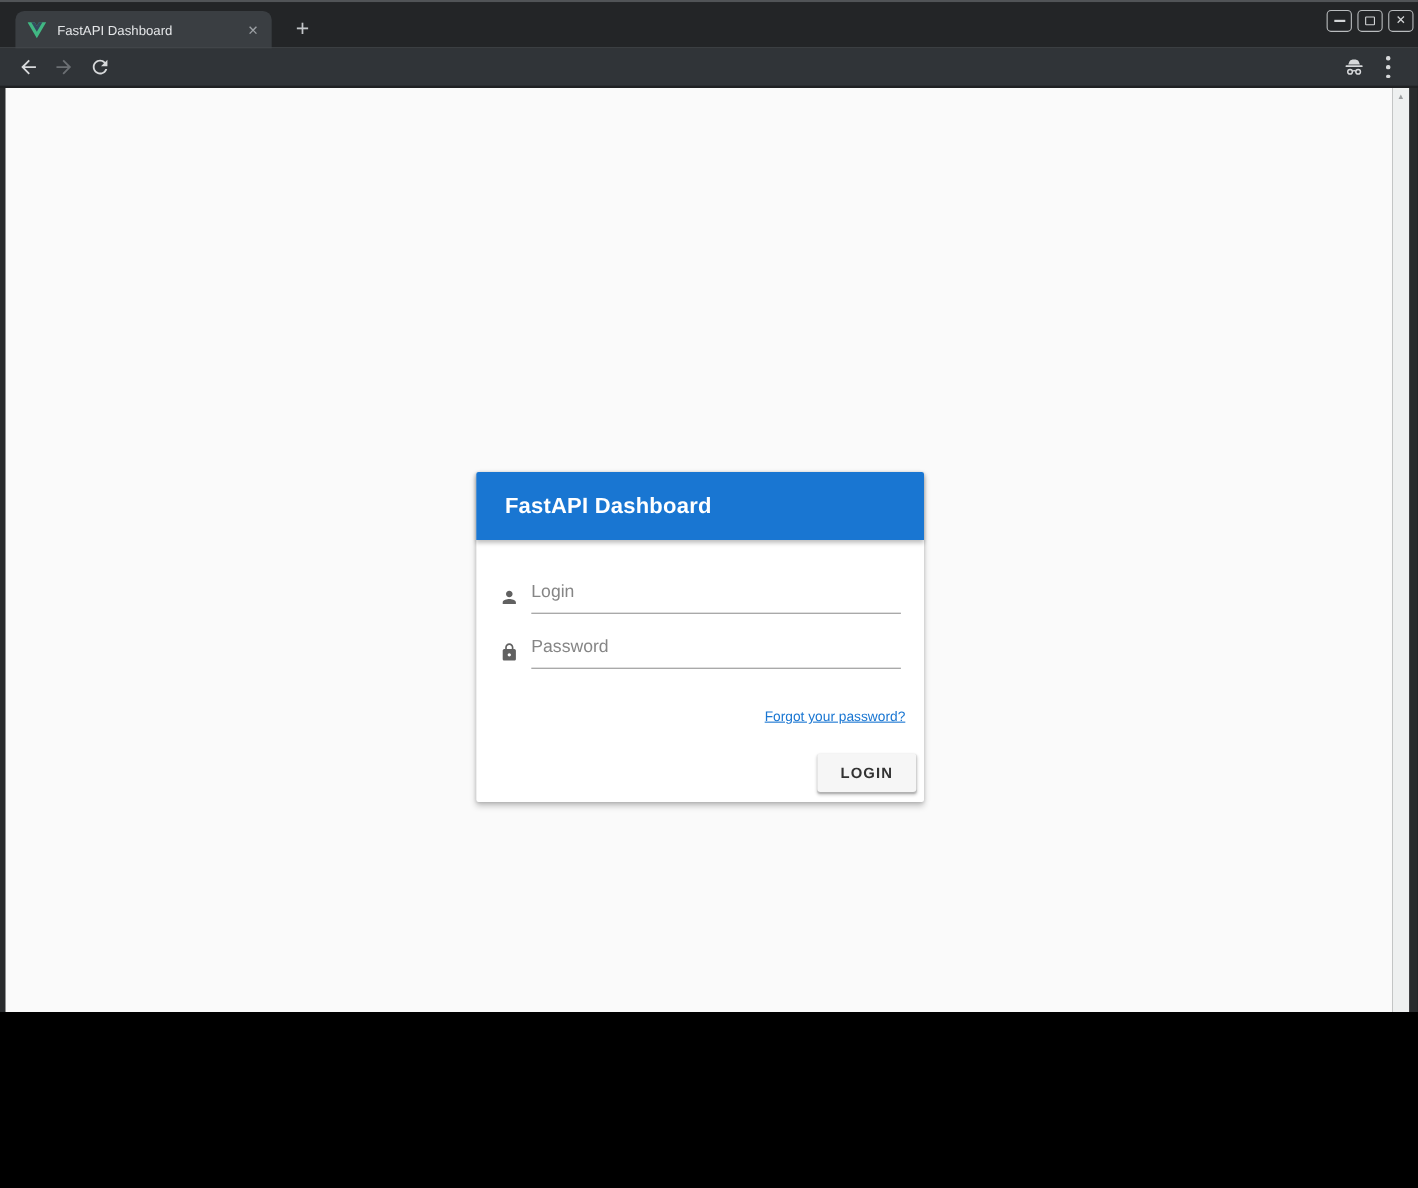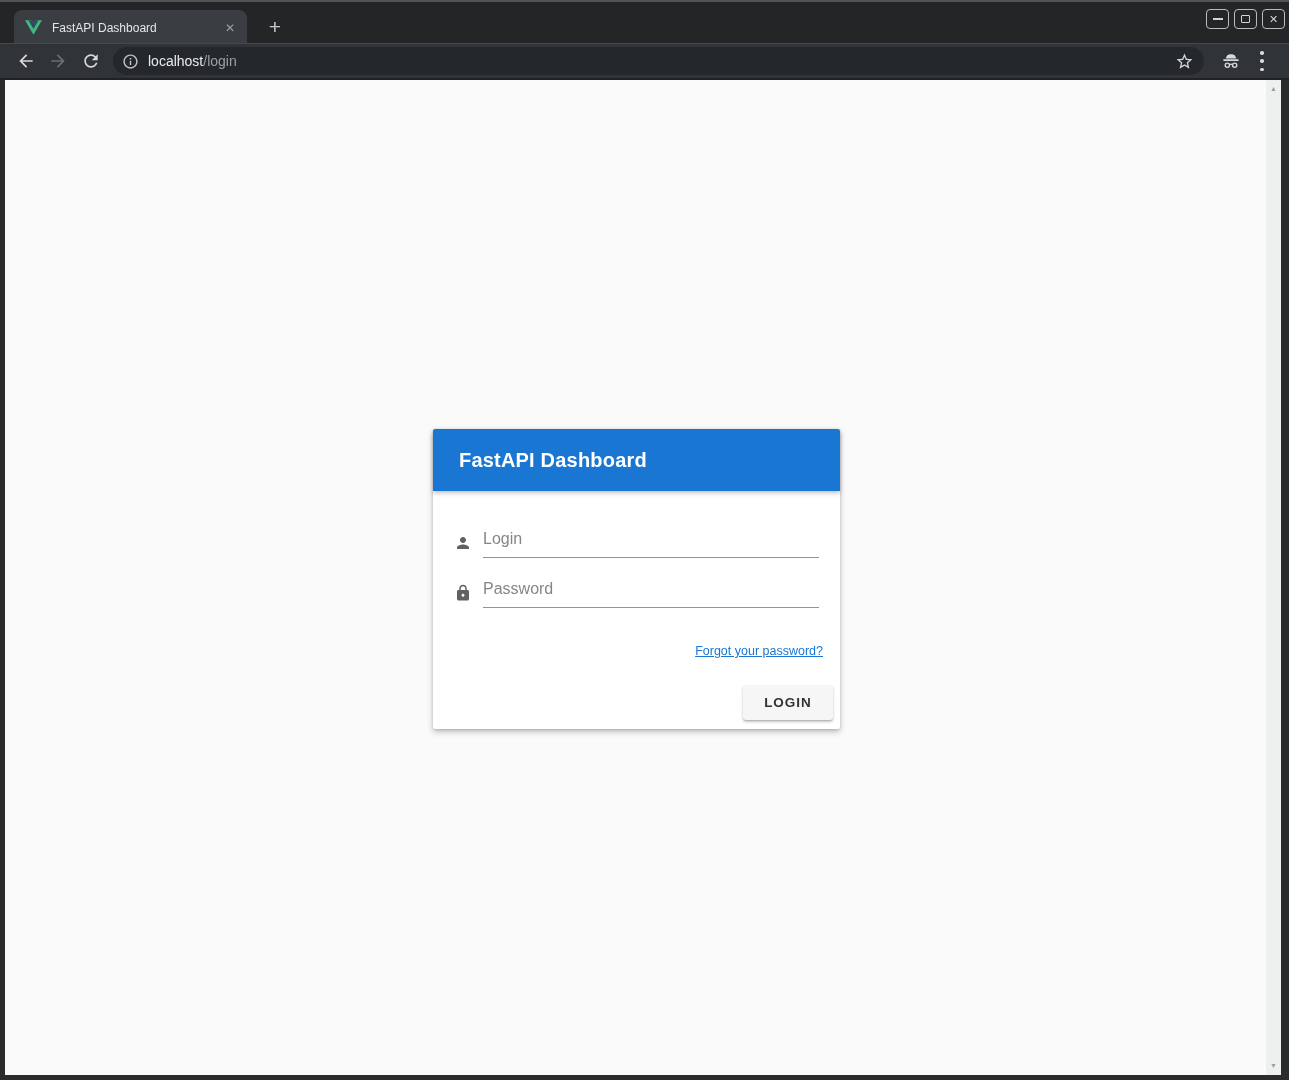--- a/index.html
+++ b/index.html
@@ -1,18 +1,18 @@
 <!DOCTYPE html>
 <html><head>
 <meta charset="utf-8">
 <style>
   * { margin:0; padding:0; box-sizing:border-box; }
   html,body { width:1289px; height:1080px; overflow:hidden; background:#000;
               font-family:"Liberation Sans", sans-serif; }
-  .window { position:relative; width:1289px; height:1080px; background:#292b2d; overflow:hidden; }
+  .window { position:relative; width:1289px; height:920px; background:#292b2d; overflow:hidden; }
 
   
   .top-highlight { position:absolute; left:0; top:0; width:1289px; height:2px; background:#515457; }
   .tabbar { position:absolute; left:0; top:2px; width:1289px; height:41px; background:#232527; }
   .tab { position:absolute; left:14px; top:8px; width:233px; height:35px; background:#3a3e42;
          border-radius:8px 8px 0 0; display:flex; align-items:center; padding:0 8px 0 11px; }
   .tab-favicon { width:17px; height:15px; flex:0 0 auto; }
   .tab-title { color:#e4e6e8; font-size:12px; margin-left:10px; flex:1 1 auto; white-space:nowrap;
                overflow:hidden; }
   .tab-close { color:#9da1a5; font-size:12px; width:18px; height:18px; line-height:18px;
@@ -110,29 +110,20 @@
   <div class="toolbar">
     <svg class="nav-icon nav-back" viewBox="0 0 24 24">
       <path fill="currentColor" d="M20 11H7.83l5.59-5.59L12 4l-8 8 8 8 1.41-1.41L7.83 13H20v-2z"></path>
     </svg>
     <svg class="nav-icon nav-forward" viewBox="0 0 24 24">
       <path fill="currentColor" d="M12 4l-1.41 1.41L16.17 11H4v2h12.17l-5.58 5.59L12 20l8-8z"></path>
     </svg>
     <svg class="nav-icon nav-reload" viewBox="0 0 24 24">
       <path fill="currentColor" d="M17.65 6.35C16.2 4.9 14.21 4 12 4c-4.42 0-7.99 3.58-7.99 8s3.57 8 7.99 8c3.73 0 6.84-2.55 7.73-6h-2.08c-.82 2.33-3.04 4-5.65 4-3.31 0-6-2.69-6-6s2.69-6 6-6c1.66 0 3.14.69 4.22 1.78L13 11h7V4l-2.35 2.35z"></path>
     </svg>
-    <div class="omnibox">
-      <svg class="info-icon" viewBox="0 0 24 24">
-        <path fill="currentColor" d="M11 7h2v2h-2zm0 4h2v6h-2zm1-9C6.48 2 2 6.48 2 12s4.48 10 10 10 10-4.48 10-10S17.52 2 12 2zm0 18c-4.41 0-8-3.59-8-8s3.59-8 8-8 8 3.59 8 8-3.59 8-8 8z"></path>
-      </svg>
-      <span class="url"><span class="url-host">localhost</span><span class="url-path">/login</span></span>
-      <svg class="star-icon" viewBox="0 0 24 24">
-        <path fill="currentColor" d="M22 9.24l-7.19-.62L12 2 9.19 8.63 2 9.24l5.46 4.73L5.82 21 12 17.27 18.18 21l-1.63-7.03L22 9.24zM12 15.4l-3.76 2.27 1-4.28-3.32-2.88 4.38-.38L12 6.1l1.71 4.04 4.38.38-3.32 2.88 1 4.28L12 15.4z"></path>
-      </svg>
-    </div>
     <svg class="incognito-icon" viewBox="0 0 24 24">
       <path fill="currentColor" d="M12 4.5c-2 0-4 .4-4.7 2.2L6.2 9.4h11.6l-1.1-2.7C16 4.9 14 4.5 12 4.5z"></path>
       <rect fill="currentColor" x="3.5" y="10.2" width="17" height="1.7" rx=".85"></rect>
       <circle cx="8" cy="16.6" r="2.3" fill="none" stroke="currentColor" stroke-width="1.5"></circle>
       <circle cx="16" cy="16.6" r="2.3" fill="none" stroke="currentColor" stroke-width="1.5"></circle>
       <path d="M10.3 16.1c1-.7 2.4-.7 3.4 0" fill="none" stroke="currentColor" stroke-width="1.3"></path>
     </svg>
     <div class="menu-dots">
         <i></i>
         <i></i>

